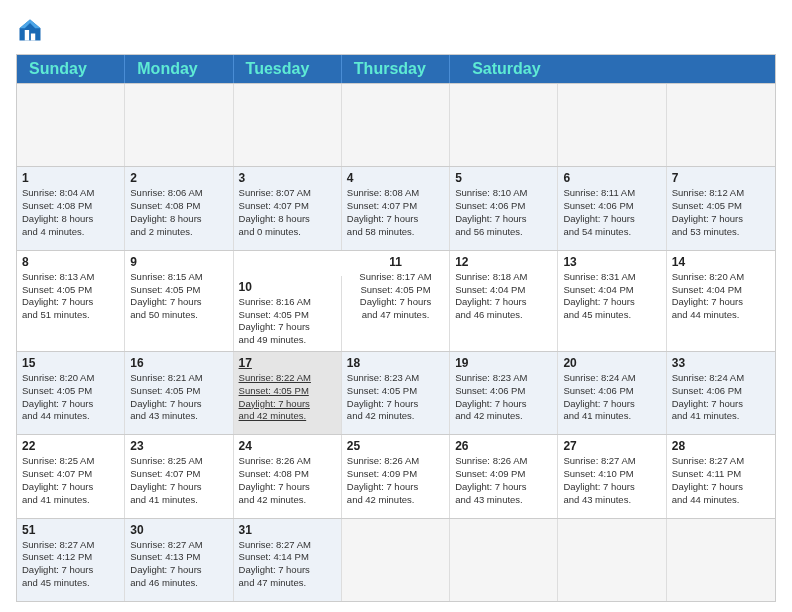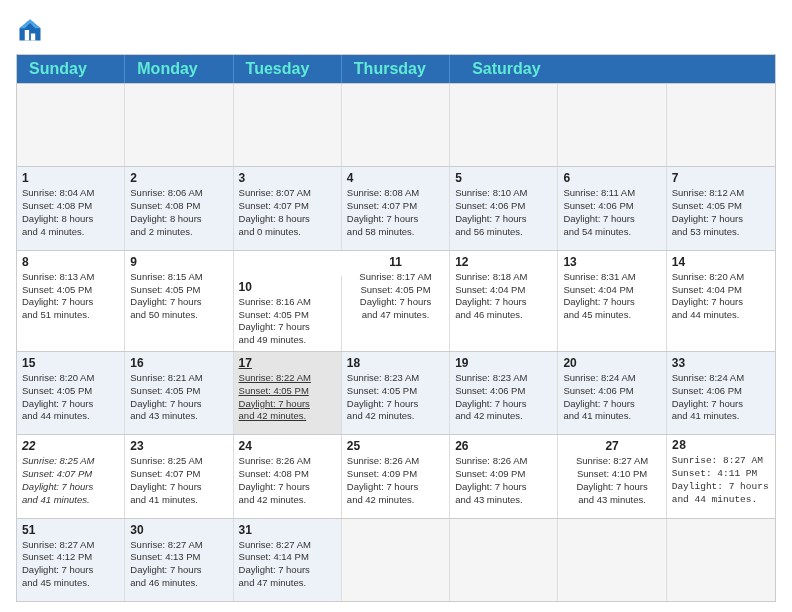--- a/index.html
+++ b/index.html
@@ -303,21 +303,21 @@
           </div>
           <div class="cal-cell" style="background: rgb(237, 242, 248);">
             <span class="day-num">33</span>
             <span class="cell-line">Sunrise: 8:24 AM</span>
             <span class="cell-line">Sunset: 4:06 PM</span>
             <span class="cell-line">Daylight: 7 hours</span>
             <span class="cell-line">and 41 minutes.</span>
           </div>
         </div>
         <div class="cal-week">
-          <div class="cal-cell" style="background: rgb(255, 255, 255); font-style: italic;">
+          <div class="cal-cell" style="background: rgb(255, 255, 255);">
             <span class="day-num">22</span>
             <span class="cell-line">Sunrise: 8:25 AM</span>
             <span class="cell-line">Sunset: 4:07 PM</span>
             <span class="cell-line">Daylight: 7 hours</span>
             <span class="cell-line">and 41 minutes.</span>
           </div>
           <div class="cal-cell" style="background: rgb(255, 255, 255);">
             <span class="day-num">23</span>
             <span class="cell-line">Sunrise: 8:25 AM</span>
             <span class="cell-line">Sunset: 4:07 PM</span>
@@ -338,28 +338,28 @@
             <span class="cell-line">Daylight: 7 hours</span>
             <span class="cell-line">and 42 minutes.</span>
           </div>
           <div class="cal-cell" style="background: rgb(255, 255, 255);">
             <span class="day-num">26</span>
             <span class="cell-line">Sunrise: 8:26 AM</span>
             <span class="cell-line">Sunset: 4:09 PM</span>
             <span class="cell-line">Daylight: 7 hours</span>
             <span class="cell-line">and 43 minutes.</span>
           </div>
-          <div class="cal-cell" style="background: rgb(255, 255, 255); text-align: center;">
+          <div class="cal-cell" style="background: rgb(255, 255, 255);">
             <span class="day-num">27</span>
             <span class="cell-line">Sunrise: 8:27 AM</span>
             <span class="cell-line">Sunset: 4:10 PM</span>
             <span class="cell-line">Daylight: 7 hours</span>
             <span class="cell-line">and 43 minutes.</span>
           </div>
-          <div class="cal-cell" style="background: rgb(255, 255, 255); font-family: Liberation Mono, monospace;">
+          <div class="cal-cell" style="background: rgb(255, 255, 255);">
             <span class="day-num">28</span>
             <span class="cell-line">Sunrise: 8:27 AM</span>
             <span class="cell-line">Sunset: 4:11 PM</span>
             <span class="cell-line">Daylight: 7 hours</span>
             <span class="cell-line">and 44 minutes.</span>
           </div>
         </div>
         <div class="cal-week">
           <div class="cal-cell" style="background: rgb(237, 242, 248);">
             <span class="day-num">51</span>

